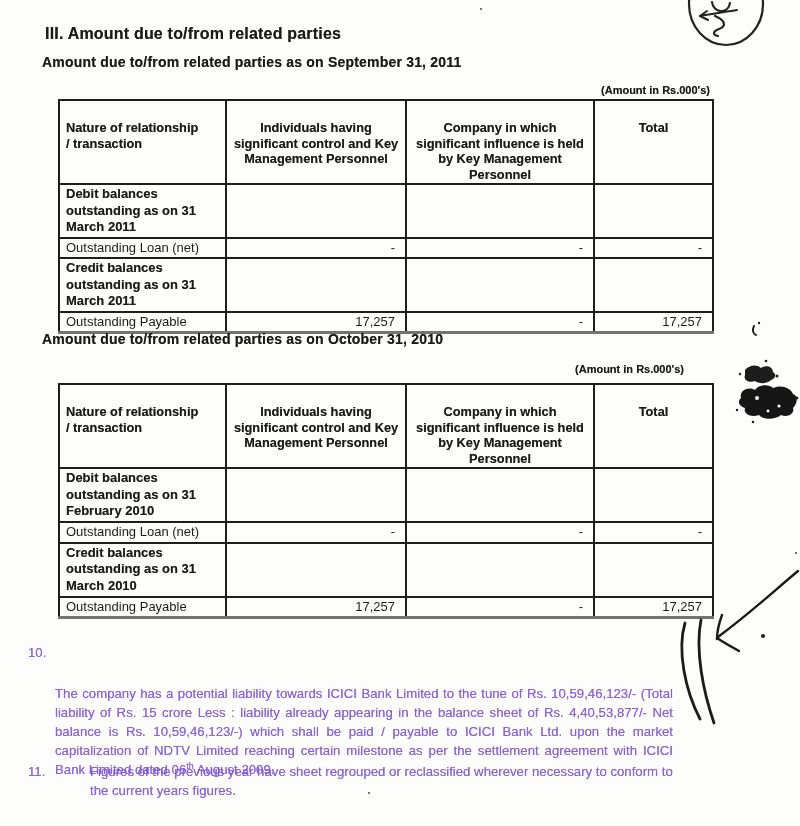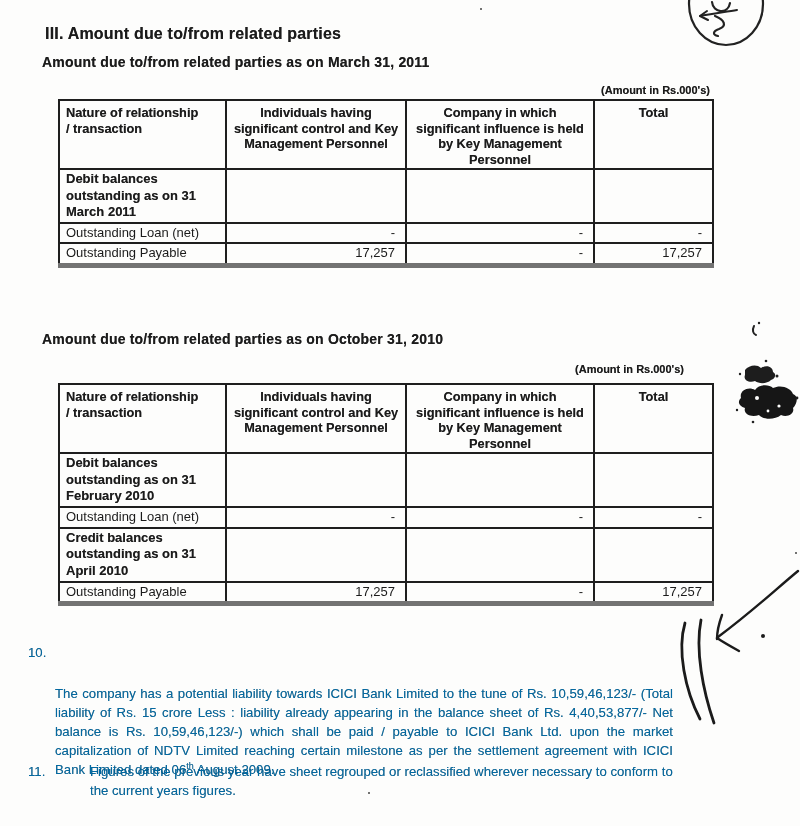--- a/index.html
+++ b/index.html
@@ -27,37 +27,37 @@
   .amount-note-2{left:414px;top:363px;width:270px;}
   table.rel{
     position:absolute;left:58px;border-collapse:collapse;table-layout:fixed;
     width:654px;font-size:13px;background:transparent;
   }
   table.rel-1{top:99px;}
   table.rel-2{top:383px;}
   table.rel th, table.rel td{
     border:2px solid #1e1e1e;overflow:hidden;
   }
-  table.rel tbody tr:last-child td{border-bottom:5px solid #737373;}
+  table.rel tbody tr:last-child td{border-bottom:3px solid #737373;}
   table.rel th{
     font-weight:bold;text-align:center;vertical-align:top;
-    padding:4px 3px 1px;line-height:15.5px;font-size:12.8px;
+    padding:19px 3px 1px;line-height:15.5px;font-size:12.8px;
     text-shadow:0 0 .4px rgba(0,0,0,.55);
   }
   table.rel th.c1{text-align:left;padding-left:6px;white-space:pre-line;}
   td.label{
     text-align:left;vertical-align:top;padding:1px 0 1px 6px;line-height:16.5px;
   }
   td.label.bold{font-weight:bold;text-shadow:0 0 .4px rgba(0,0,0,.5);}
   td.val{text-align:right;vertical-align:top;padding:1px 10px 1px 4px;}
   tr.h62{height:62px;} tr.h60{height:60px;}
   tr.h50{height:50px;} tr.h52{height:52px;} tr.h54{height:54px;} tr.h51{height:51px;}
   tr.h20{height:20px;} tr.h21{height:21px;}
   .note{
-    display:flex;font-size:13.2px;line-height:19px;color:#0369a1;
+    display:flex;font-size:13.2px;line-height:19px;color:#8b5cf6;
     text-shadow:0 0 .3px rgba(0,0,0,.4);
   }
   .note .num{width:27px;flex:0 0 27px;}
   .note-10{left:28px;top:643px;width:645px;}
   .note-10 .body{text-align:justify;margin-top:41px;}
   .note-11{left:28px;top:762px;width:648px;gap:35px;}
   .note sup{font-size:9px;line-height:0;}
   .speck{position:absolute;background:#444;border-radius:50%;}
   svg{position:absolute;overflow:hidden;}
 </style>
@@ -67,21 +67,21 @@
 <svg class="abs" style="left:685px;top:0;" width="85" height="50" viewBox="0 0 85 50">
   <ellipse cx="41" cy="4" rx="37" ry="41" fill="none" stroke="#222" stroke-width="2.2"></ellipse>
   <path d="M27,2 C28,13 43,15 45,3" fill="none" stroke="#222" stroke-width="2.2" stroke-linecap="round"></path>
   <path d="M52,10 C40,12 25,14 15,16" fill="none" stroke="#222" stroke-width="2" stroke-linecap="round"></path>
   <path d="M15,16 L22,11 M15,16 L23,20" fill="none" stroke="#222" stroke-width="2" stroke-linecap="round"></path>
   <path d="M30,16 C40,20 42,26 34,29 C28,31 27,35 33,36" fill="none" stroke="#222" stroke-width="2.2" stroke-linecap="round"></path>
 </svg>
 
 <div class="abs doc-heading">III.  Amount due to/from related parties</div>
 
-<div class="abs sec-title sec-title-1">Amount due to/from related parties as on March 31, 2011</div>
+<div class="abs sec-title sec-title-1">Amount due to/from related parties as on September 31, 2011</div>
 <div class="abs amount-note amount-note-1">(Amount in Rs.000's)</div>
 
 <table class="rel rel-1">
   <colgroup>
       <col style="width:167px">
       <col style="width:180px">
       <col style="width:188px">
       <col style="width:119px">
     </colgroup>
   <thead>
@@ -99,20 +99,26 @@
       <td class="val"></td>
       <td class="val"></td>
       <td class="val"></td>
     </tr>
     <tr class="h20">
       <td class="label">Outstanding Loan (net)</td>
       <td class="val">-</td>
       <td class="val">-</td>
       <td class="val">-</td>
     </tr>
+    <tr class="h51">
+      <td class="label bold">Credit balances outstanding as on 31 March 2011</td>
+      <td class="val"></td>
+      <td class="val"></td>
+      <td class="val"></td>
+    </tr>
     <tr class="h21">
       <td class="label">Outstanding Payable</td>
       <td class="val">17,257</td>
       <td class="val">-</td>
       <td class="val">17,257</td>
     </tr>
   </tbody>
 </table>
 
 <div class="abs sec-title sec-title-2">Amount due to/from related parties as on October 31, 2010</div>
@@ -141,21 +147,21 @@
       <td class="val"></td>
       <td class="val"></td>
     </tr>
     <tr class="h21">
       <td class="label">Outstanding Loan (net)</td>
       <td class="val">-</td>
       <td class="val">-</td>
       <td class="val">-</td>
     </tr>
     <tr class="h54">
-      <td class="label bold">Credit balances outstanding as on 31 April 2010</td>
+      <td class="label bold">Credit balances outstanding as on 31 March 2010</td>
       <td class="val"></td>
       <td class="val"></td>
       <td class="val"></td>
     </tr>
     <tr class="h21">
       <td class="label">Outstanding Payable</td>
       <td class="val">17,257</td>
       <td class="val">-</td>
       <td class="val">17,257</td>
     </tr>

